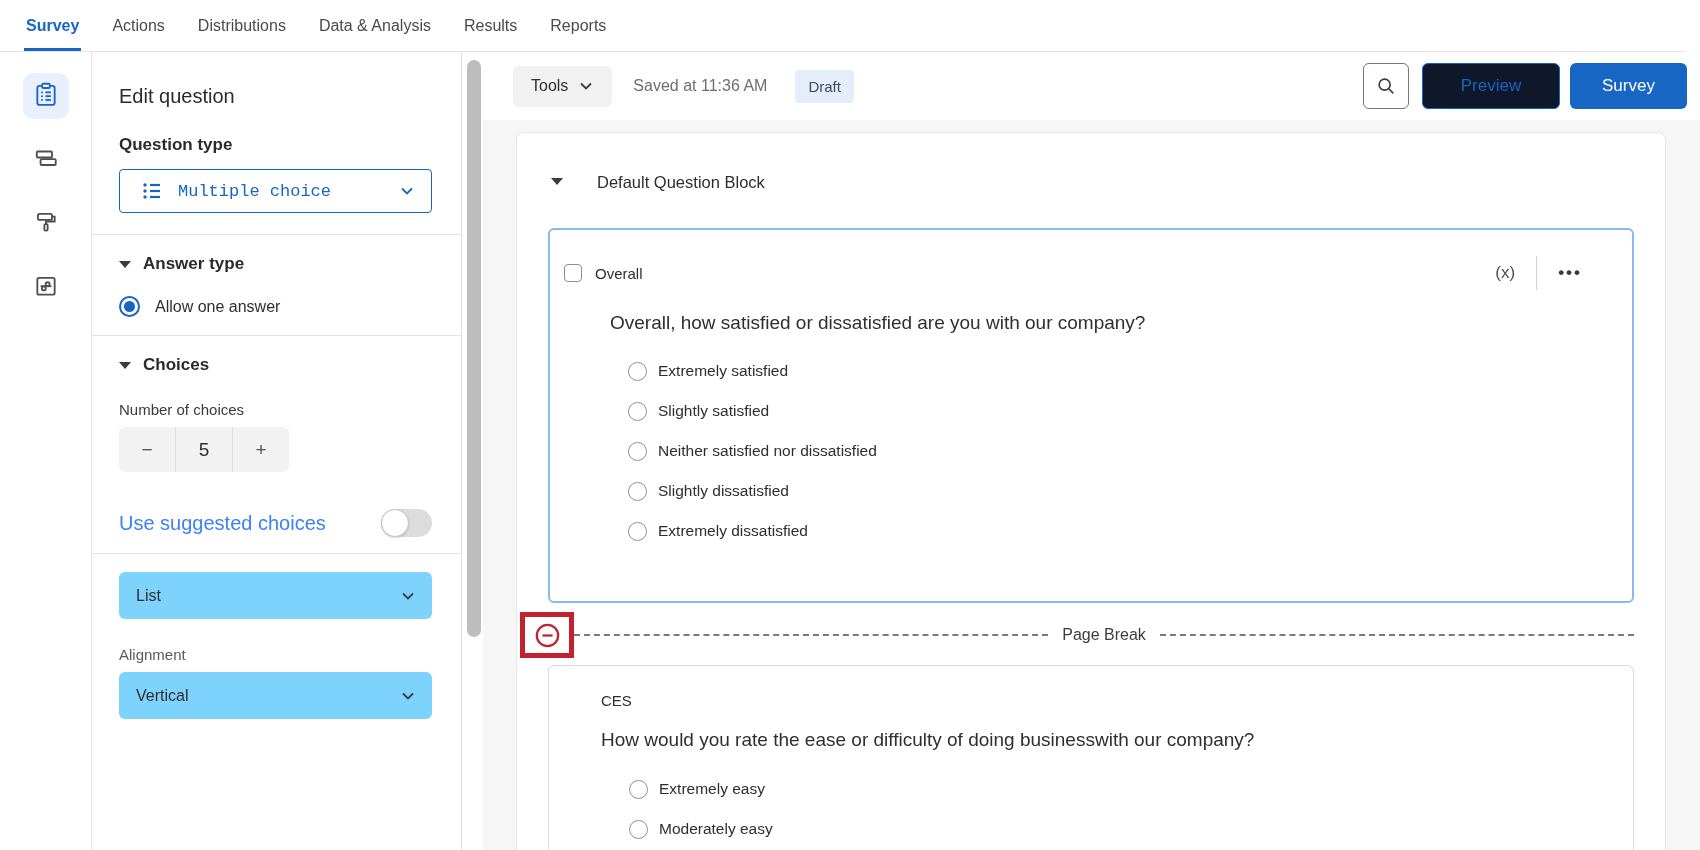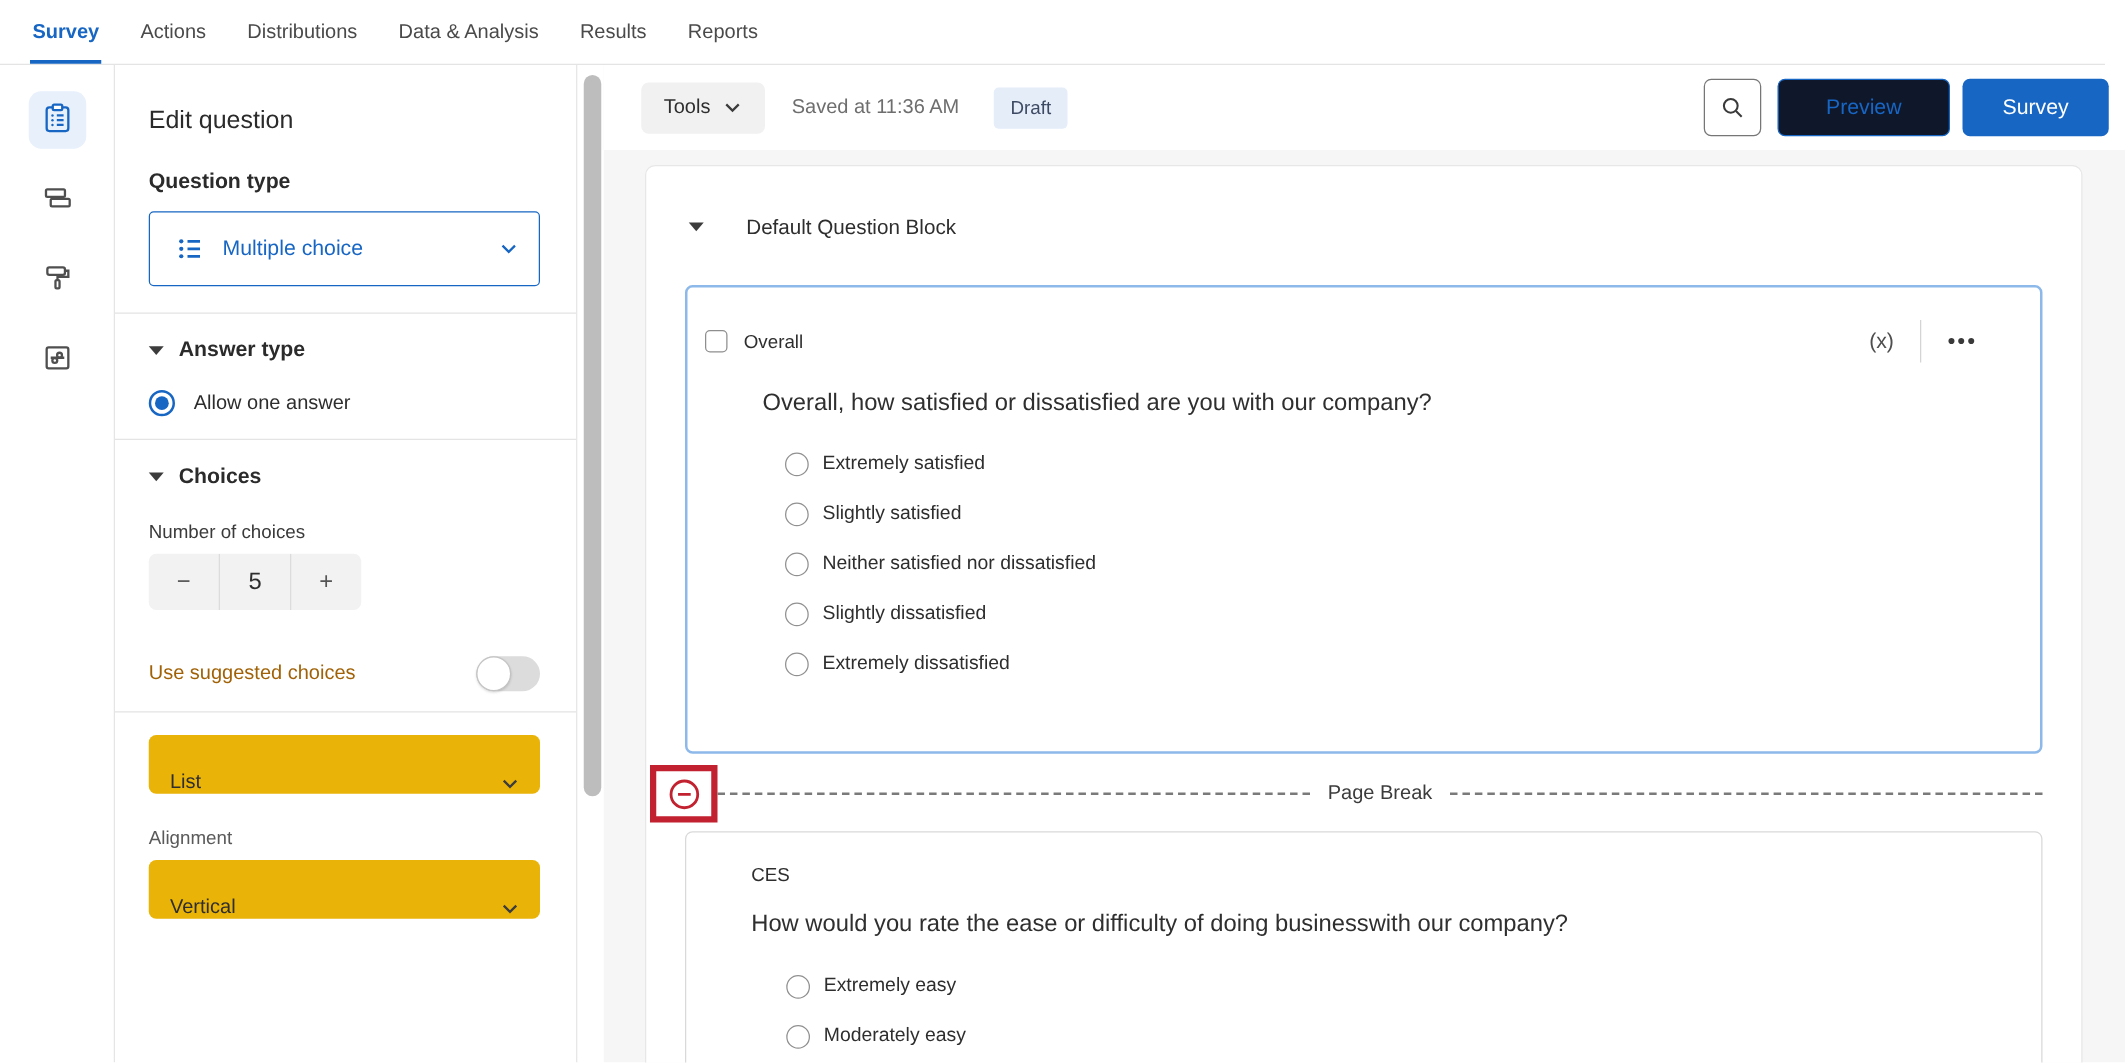--- a/index.html
+++ b/index.html
@@ -19,44 +19,44 @@
   .railbtn { width:46px; height:46px; border-radius:10px; display:flex; align-items:center; justify-content:center;
              color:#4f4f4f; margin-bottom:18px; cursor:pointer; }
   .railbtn svg { width:26px; height:26px; }
   .railbtn.active { background:#e8f0fb; color:#1766c4; }
 
   
   .editpanel { position:absolute; left:92px; top:52px; width:370px; height:798px; background:#fff;
                border-right:1px solid #e0e0e0; padding:0 29px 0 27px; overflow:hidden; }
   .panel-title { margin-top:33px; font-size:20px; color:#2b2b2b; }
   .field-label-bold { margin-top:27px; font-size:17px; font-weight:bold; color:#2b2b2b; }
-  .qtype-dropdown { margin-top:14px; height:60px; border:1px solid #1766c4; border-radius:4px; background:#fff;
-                    display:flex; align-items:center; padding:0 16px 0 20px; cursor:pointer; }
+  .qtype-dropdown { margin-top:14px; height:44px; border:1px solid #1766c4; border-radius:4px; background:#fff;
+                    display:flex; align-items:center; padding:0 16px 0 20px; cursor:pointer;font-family:Liberation Mono, monospace; }
   .qtype-dropdown svg.listicon { width:24px; height:24px; color:#1766c4; }
   .qtype-dropdown .qtype-text { color:#1766c4; font-size:17px; margin-left:14px; flex:1; }
   .chev { width:16px; height:16px; flex:none; }
   .divider { height:1px; background:#e4e4e4; margin:21px -29px 0 -27px; }
   .sec-head { margin-top:19px; display:flex; align-items:center; gap:12px; font-size:17px; font-weight:bold; color:#2b2b2b; cursor:pointer; }
   .tri { width:0; height:0; border-left:6px solid transparent; border-right:6px solid transparent; border-top:7px solid #3c3c3c; }
   .radio-row { display:flex; align-items:center; gap:15px; margin-top:22px; cursor:pointer; }
   .radio-row:first-of-type { margin-top:26px; }
   .rcircle { width:21px; height:21px; border-radius:50%; border:1.5px solid #8f8f8f; background:#fff; flex:none; position:relative; }
   .rcircle.sel { border:2px solid #1766c4; }
   .rcircle.sel::after { content:""; position:absolute; left:3px; top:3px; width:11px; height:11px; border-radius:50%; background:#1766c4; }
   .radio-row span { font-size:16px; color:#2e2e2e; }
   .sub-label { margin-top:26px; font-size:15px; color:#3a3a3a; }
   .stepper { margin-top:9px; width:170px; height:45px; background:#f2f2f2; border-radius:6px; display:flex; overflow:hidden; }
   .stepper > div { flex:1; display:flex; align-items:center; justify-content:center; font-size:19px; color:#555; cursor:pointer; }
   .stepper .val { border-left:1px solid #dcdcdc; border-right:1px solid #dcdcdc; color:#2e2e2e; cursor:default; }
   .toggle-row { margin-top:37px; display:flex; align-items:center; justify-content:space-between; }
-  .toggle-row span { font-size:16px; color:#a16207; }
+  .toggle-row span { font-size:20px; color:#3b82f6; }
   .toggle { width:51px; height:28px; border-radius:14px; background:#dcdcdc; position:relative; cursor:pointer; flex:none; }
   .toggle .knob { position:absolute; left:0px; top:0px; width:28px; height:28px; border-radius:50%; background:#fff;
                   border:1px solid #c4c4c4; box-shadow:0 1px 2px rgba(0,0,0,.15); }
-  .gray-dropdown { margin-top:18px; height:47px; background:#eab308; border-radius:6px; display:flex; align-items:flex-end;
+  .gray-dropdown { margin-top:18px; height:47px; background:#7dd3fc; border-radius:6px; display:flex; align-items:center;
                    padding:0 16px 0 17px; cursor:pointer; }
   .gray-dropdown span { flex:1; font-size:16px; color:#2e2e2e; }
   .align-label { margin-top:27px; font-size:15px; color:#5a5a5a; }
   .gray-dropdown.last { margin-top:9px; }
 
   
   .gutter { position:absolute; left:462px; top:52px; width:21px; height:798px; background:#fff; }
   .thumb { position:absolute; left:5px; top:8px; width:14px; height:577px; border-radius:7px; background:#bdbdbd; cursor:pointer; }
 
   

